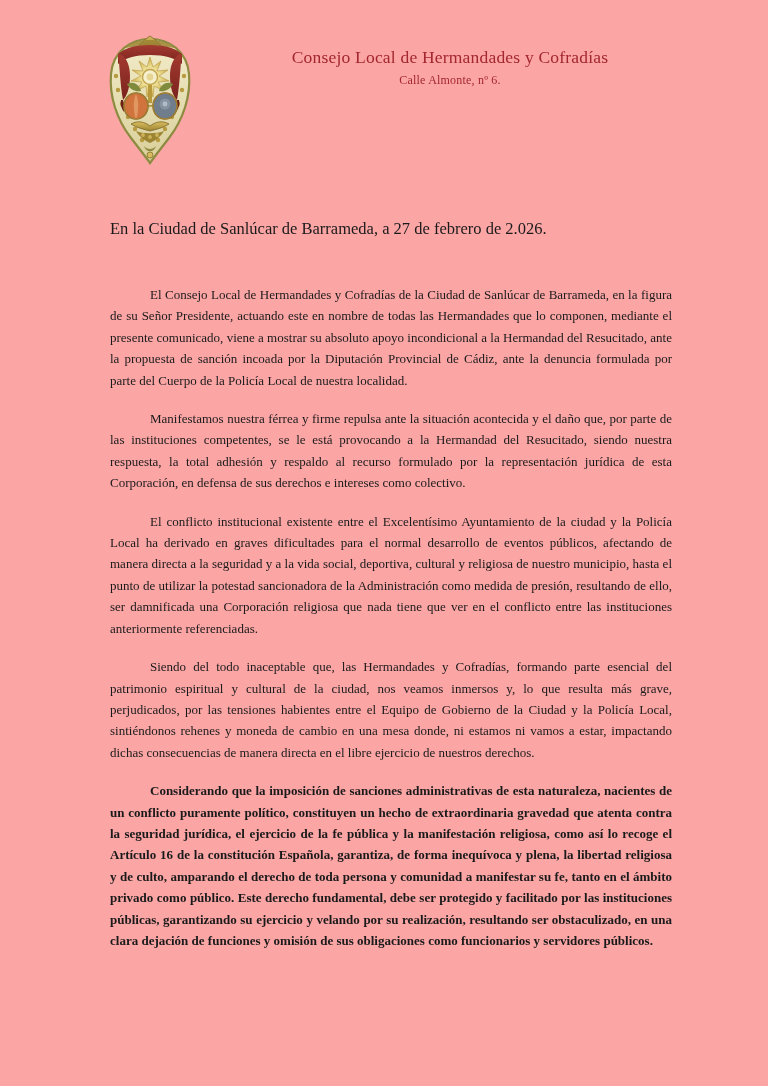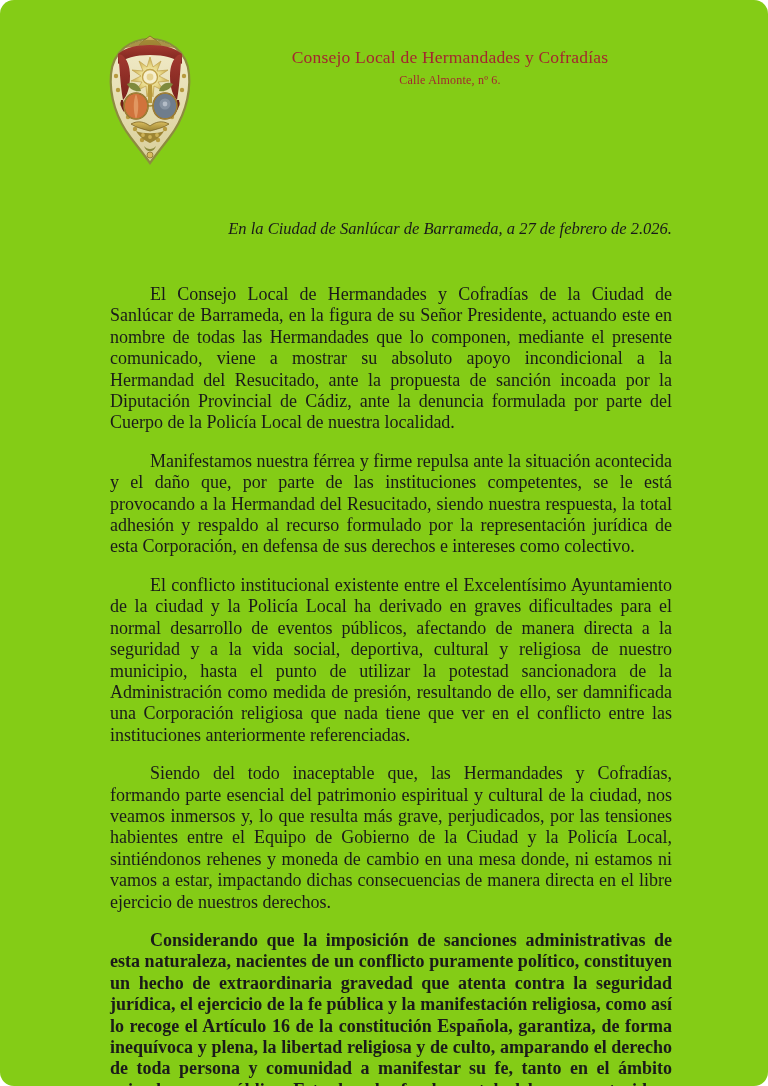--- a/index.html
+++ b/index.html
@@ -6,25 +6,24 @@
   html, body {
     margin: 0;
     padding: 0;
     background: #ffffff;
   }
   .page {
     position: relative;
     width: 768px;
     height: 1086px;
     margin: 0 auto;
-    background: #84cc16;
+    background: #fca5a5;
     font-family: "Liberation Serif", "DejaVu Serif", serif;
     color: #1a1a1a;
     overflow: hidden;
-    border-radius: 14px;
   }
 
   
   .letterhead {
     position: absolute;
     top: 32px;
     left: 0;
     width: 768px;
     height: 140px;
   }
@@ -53,36 +52,35 @@
     white-space: nowrap;
   }
   .lh-line.lh-1 { font-size: 17.5px; }
 
   
   .date-line {
     position: absolute;
     left: 110px;
     top: 218px;
     width: 562px;
-    text-align: right;
+    text-align: left;
     font-size: 16.5px;
     line-height: 22px;
-    font-style: italic;
   }
 
   .body-block {
     position: absolute;
     left: 110px;
     top: 284px;
     width: 562px;
   }
 
   p.para {
     margin: 0 0 17px 0;
-    font-size: 18px;
+    font-size: 13px;
     line-height: 21.4px;
     text-align: justify;
     text-indent: 40px;
     hyphens: none;
     -webkit-hyphens: none;
   }
   p.para:last-child { margin-bottom: 0; font-weight: bold; }
 </style>
 </head>
 <body>

